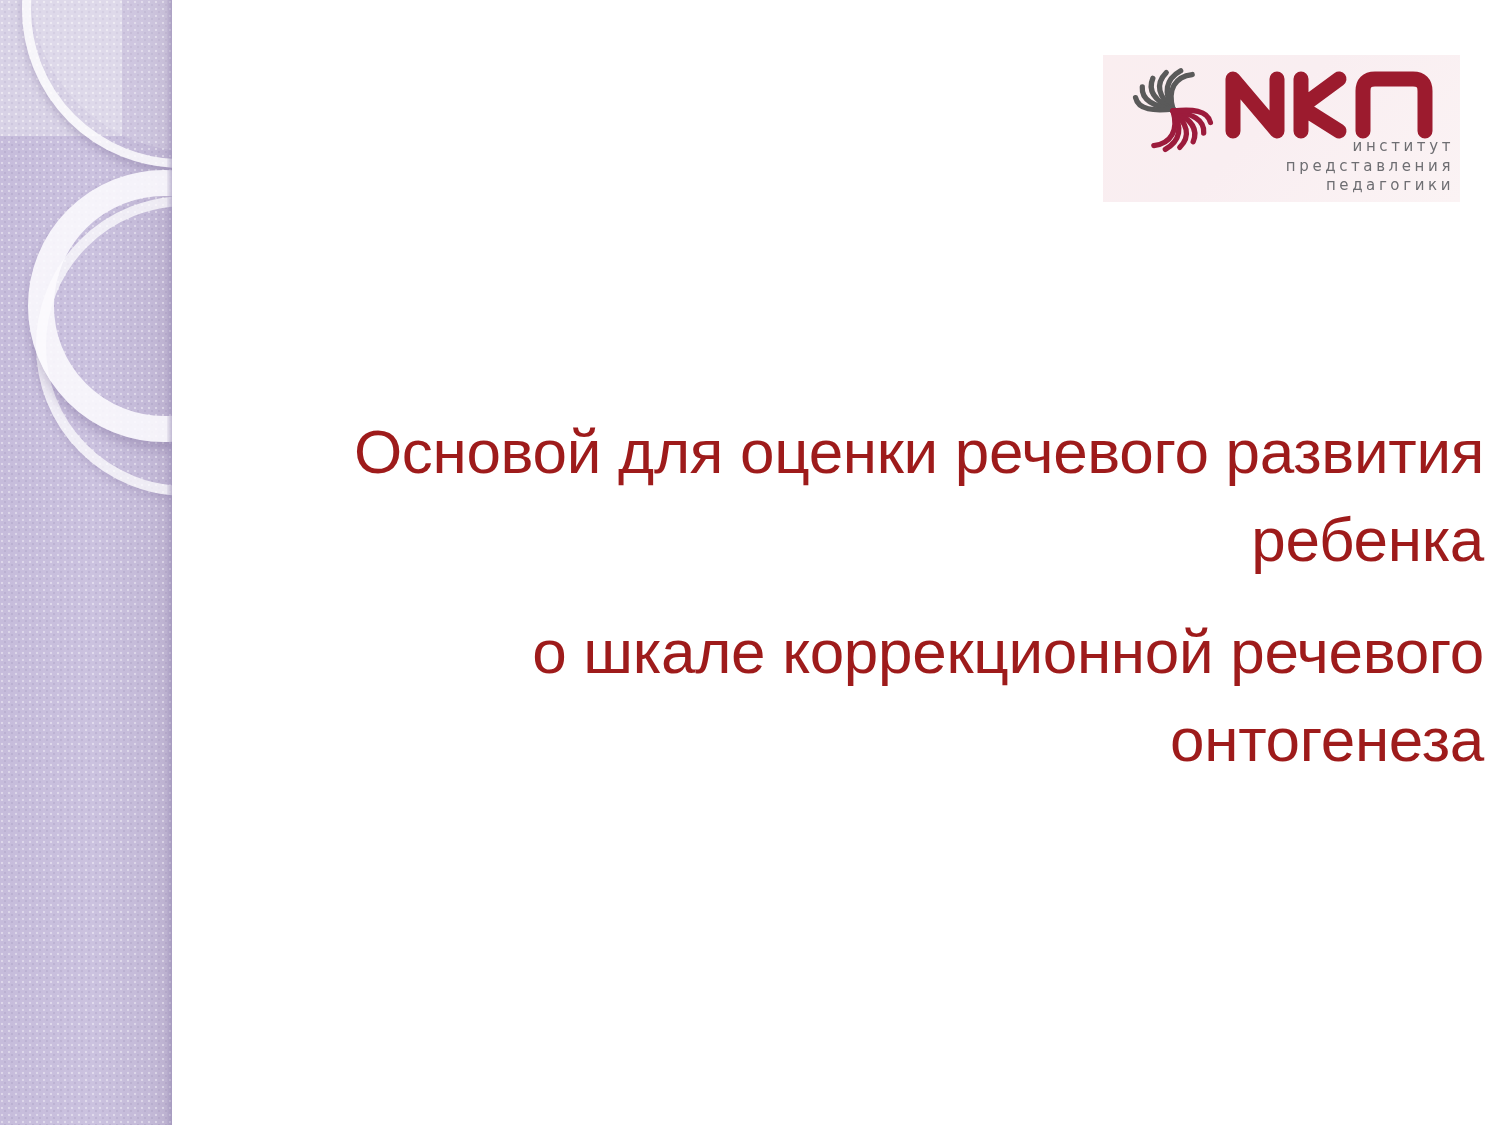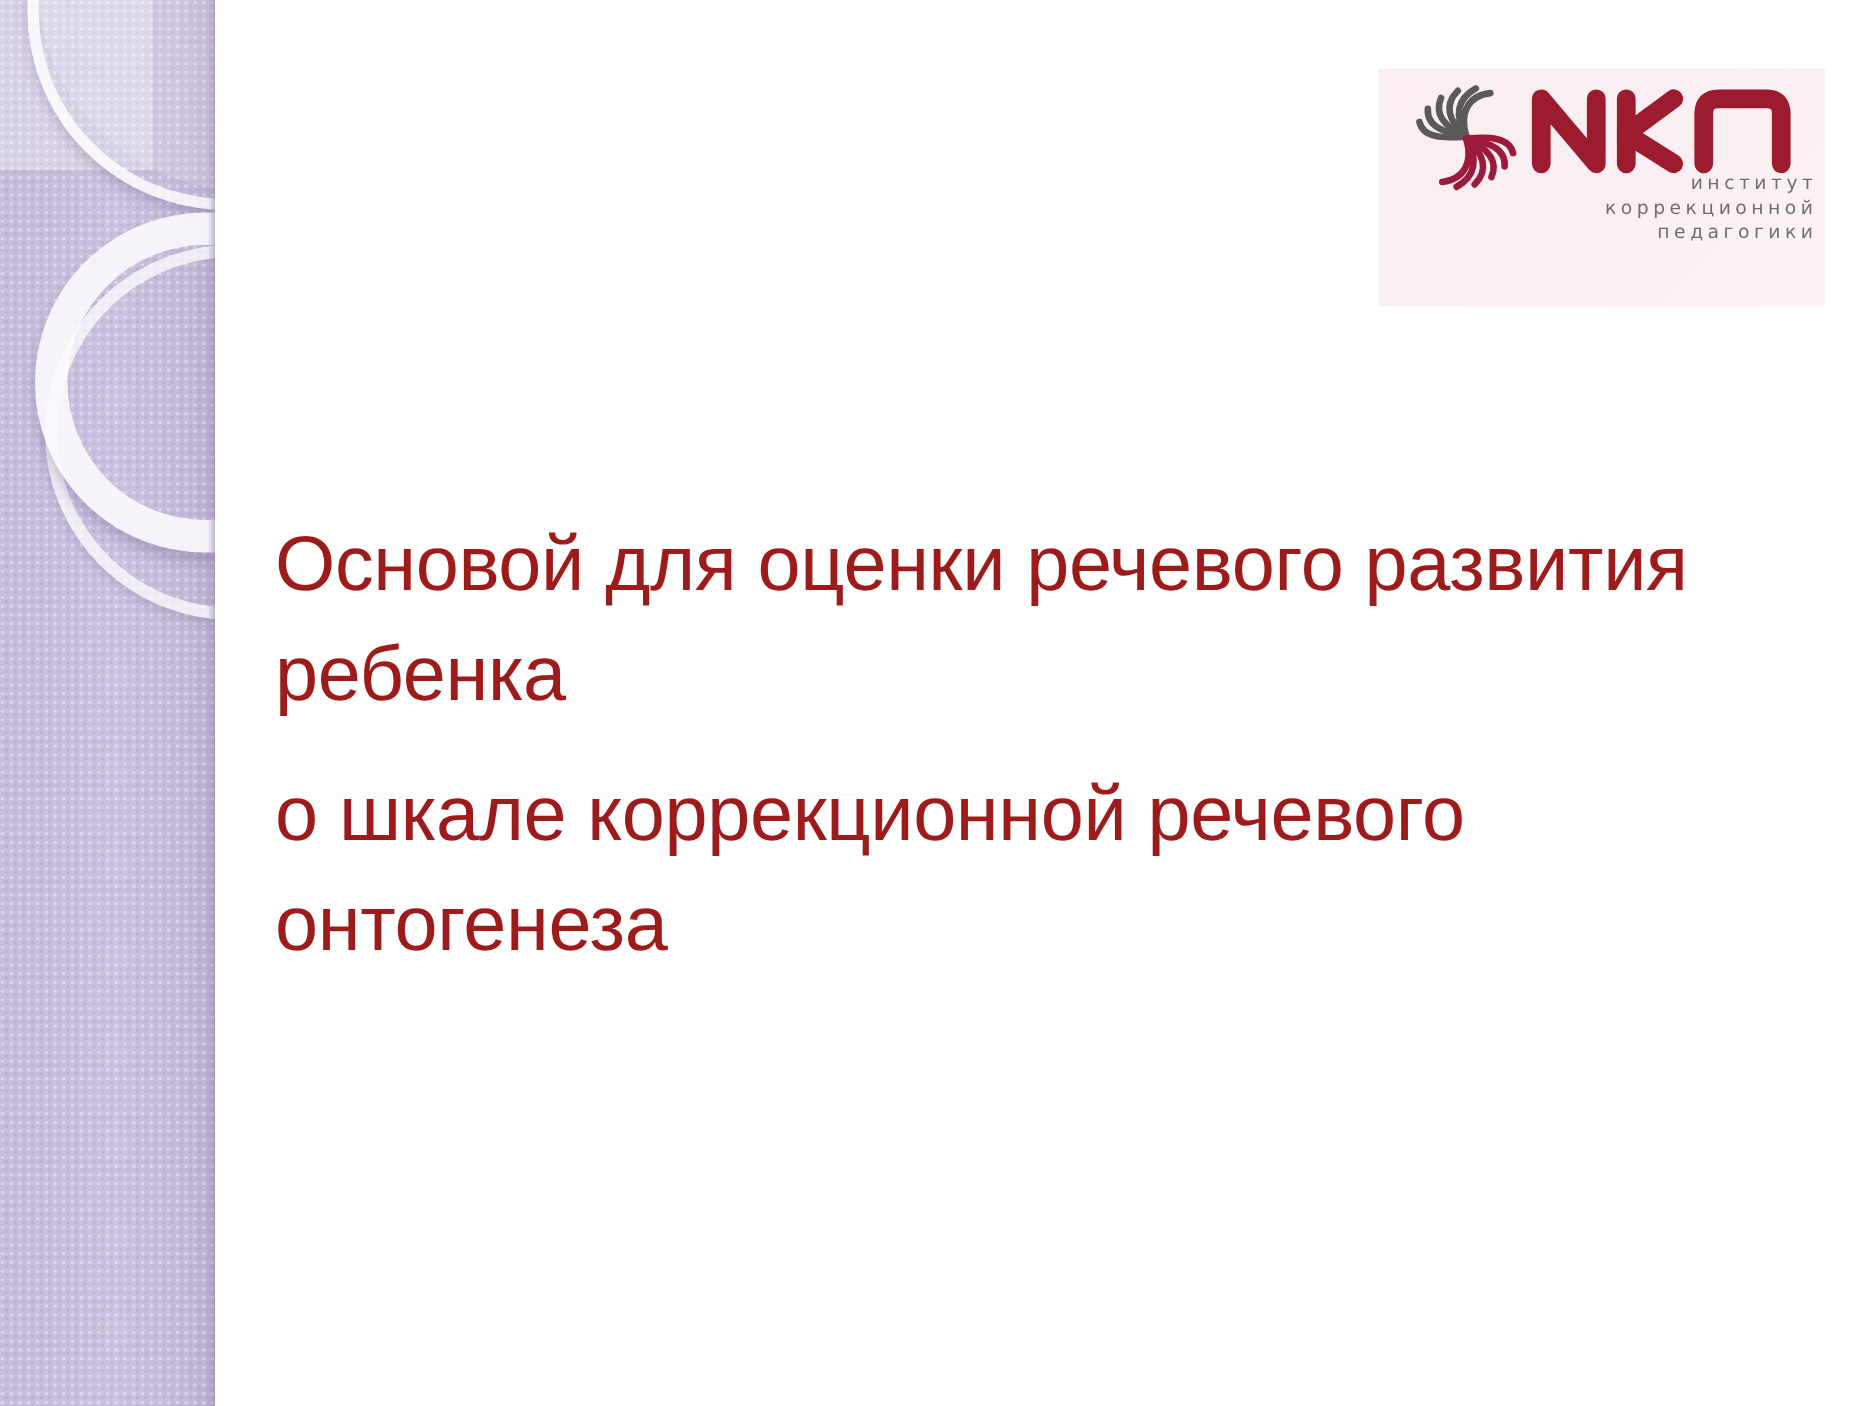--- a/index.html
+++ b/index.html
@@ -106,21 +106,21 @@
     height: 100%;
     background: linear-gradient(to right, rgba(160,148,190,0.12), rgba(150,138,180,0.55));
   }
 
   
   .logo {
     position: absolute;
     left: 1103px;
     top: 55px;
     width: 357px;
-    height: 190px;
+    height: 147px;
     background: linear-gradient(135deg, #faeef0 0%, #f9eef1 45%, #fbf3f4 100%);
     display: flex;
     align-items: flex-start;
     padding: 0;
     box-sizing: border-box;
   }
 
   .logo-inner {
     position: relative;
     width: 100%;
@@ -156,24 +156,24 @@
     font-size: 15px;
     letter-spacing: 3.6px;
     color: #6e6e72;
     white-space: nowrap;
     display: block;
   }
 
   
   .content {
     position: absolute;
-    left: 220px;
+    left: 236px;
     top: 408px;
     width: 1248px;
-    text-align: left;
+    text-align: right;
   }
 
   .para {
     color: #9e1b1b;
     font-family: "Liberation Sans", "DejaVu Sans", sans-serif;
     font-weight: 400;
     font-size: 62px;
     line-height: 1.42;
     margin: 0 0 24px 0;
     letter-spacing: -0.3px;
@@ -231,21 +231,21 @@
           <path d="M12 66 L12 14 L56 66 L56 14"></path>
 
           <path d="M80 14 L80 66 M80 42 L118 14 M80 42 L118 66"></path>
 
           <path d="M142 66 L142 26 Q142 14 154 14 L192 14 Q204 14 204 26 L204 66"></path>
         </g>
       </svg>
 
       <div class="logo-lines">
         <span class="logo-line">институт</span>
-        <span class="logo-line">коррекционной</span>
+        <span class="logo-line">представления</span>
         <span class="logo-line">педагогики</span>
       </div>
 
     </div>
   </div>
 
   <div class="content">
     <p class="para para-1">Основой для оценки речевого развития ребенка</p>
     <p class="para para-3">о шкале коррекционной речевого онтогенеза</p>
   </div>

